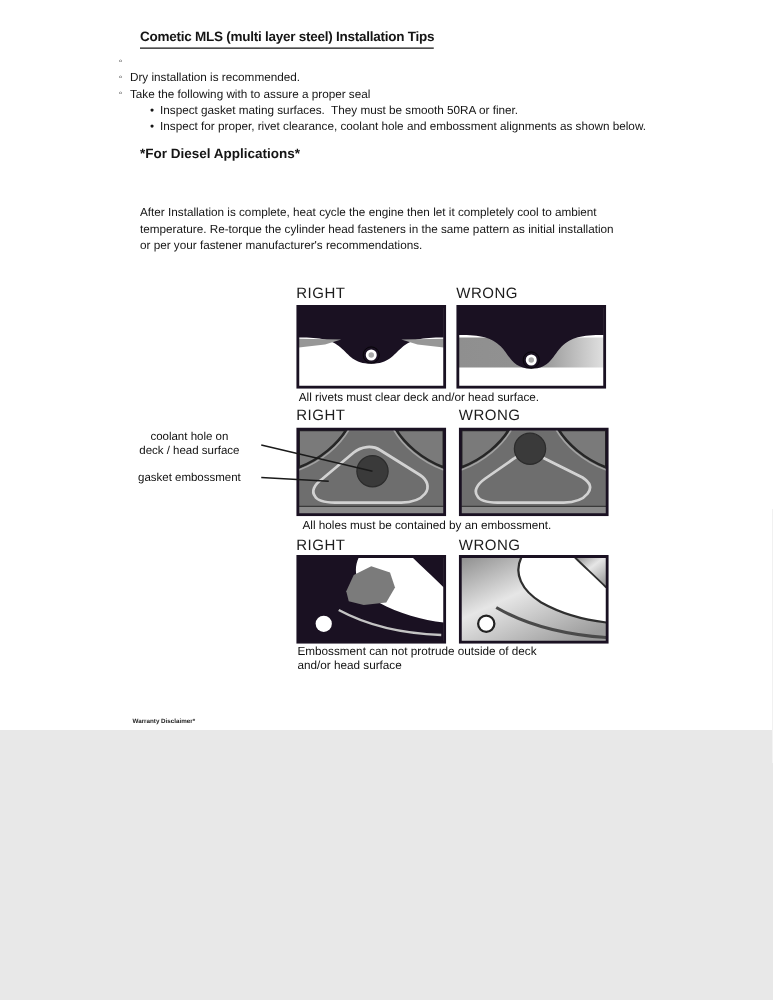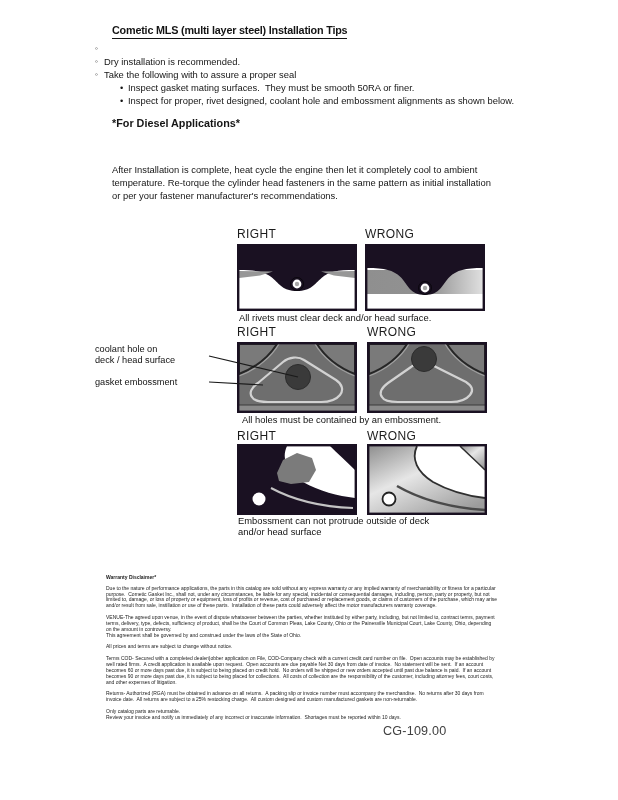--- a/index.html
+++ b/index.html
@@ -1,16 +1,16 @@
 <!DOCTYPE html>
 <html><head>
 <meta charset="utf-8">
 <style>
   html,body{margin:0;padding:0;background:#e8e8e8}
-  .page{position:relative;width:618px;height:800px;background:#ffffff;
+  .page{position:relative;width:618px;height:584px;background:#ffffff;
         font-family:"Liberation Sans","DejaVu Sans",sans-serif;color:#151515;overflow:hidden}
   .abs{position:absolute}
   .pw{white-space:pre-wrap}
 
   .title{left:112px;top:24px;font-size:10.8px;font-weight:bold;letter-spacing:-0.2px;
          border-bottom:1.8px solid #141414;padding-bottom:2px;display:inline-block}
 
   .bullets{left:95px;top:43px;font-size:9.4px;line-height:12.9px;width:470px}
   .brow{display:flex}
   .bmark{width:9px;font-size:8px;line-height:12.9px}
@@ -18,21 +18,21 @@
   .brow.sub .bmark{width:8px;font-size:9.4px}
 
   .h2{left:112px;top:117px;font-size:10.8px;font-weight:bold}
   .para{left:112px;font-size:9.4px;line-height:13px;width:470px}
   #para1{top:134px}
   #para2{top:163px}
   #note{top:204px}
 
   .dg-head{width:120px;text-align:left;font-size:12px;letter-spacing:.4px;color:#1c1c1c}
   .dg-cap{font-size:9.4px;line-height:10.8px;color:#111}
-  .lbl{width:113px;text-align:left;font-size:9.2px;line-height:10.6px;color:#111}
+  .lbl{width:113px;text-align:center;font-size:9.2px;line-height:10.6px;color:#111}
   .panel{display:block}
 
   .disc{left:106px;top:575px;width:392px;font-size:5px;line-height:5.95px;color:#222}
   .disc p{margin:0 0 5.6px 0}
   .disc .dh{font-weight:bold;margin-bottom:4.6px}
 
   .pgnum{left:383px;top:724px;font-size:12.6px;letter-spacing:.2px;color:#404040}
 </style>
 </head>
 <body>
@@ -52,21 +52,21 @@
     <div class="brow">
       <span class="bmark">◦</span>
       <span class="pw">Take the following with to assure a proper seal</span>
     </div>
     <div class="brow sub">
       <span class="bmark">•</span>
       <span class="pw">Inspect gasket mating surfaces.  They must be smooth 50RA or finer.</span>
     </div>
     <div class="brow sub">
       <span class="bmark">•</span>
-      <span class="pw">Inspect for proper, rivet designed, coolant hole and embossment alignments as shown below.</span>
+      <span class="pw">Inspect for proper, rivet clearance, coolant hole and embossment alignments as shown below.</span>
     </div>
   </div>
 
   <div class="abs h2">*For Diesel Applications*</div>
   <div class="abs para pw" id="para2">After Installation is complete, heat cycle the engine then let it completely cool to ambient
 temperature. Re-torque the cylinder head fasteners in the same pattern as initial installation
 or per your fastener manufacturer's recommendations.</div>
 
   <div class="abs dg-head" style="left:237px;top:227px">RIGHT</div>
   <div class="abs dg-head" style="left:365px;top:227px">WRONG</div>

